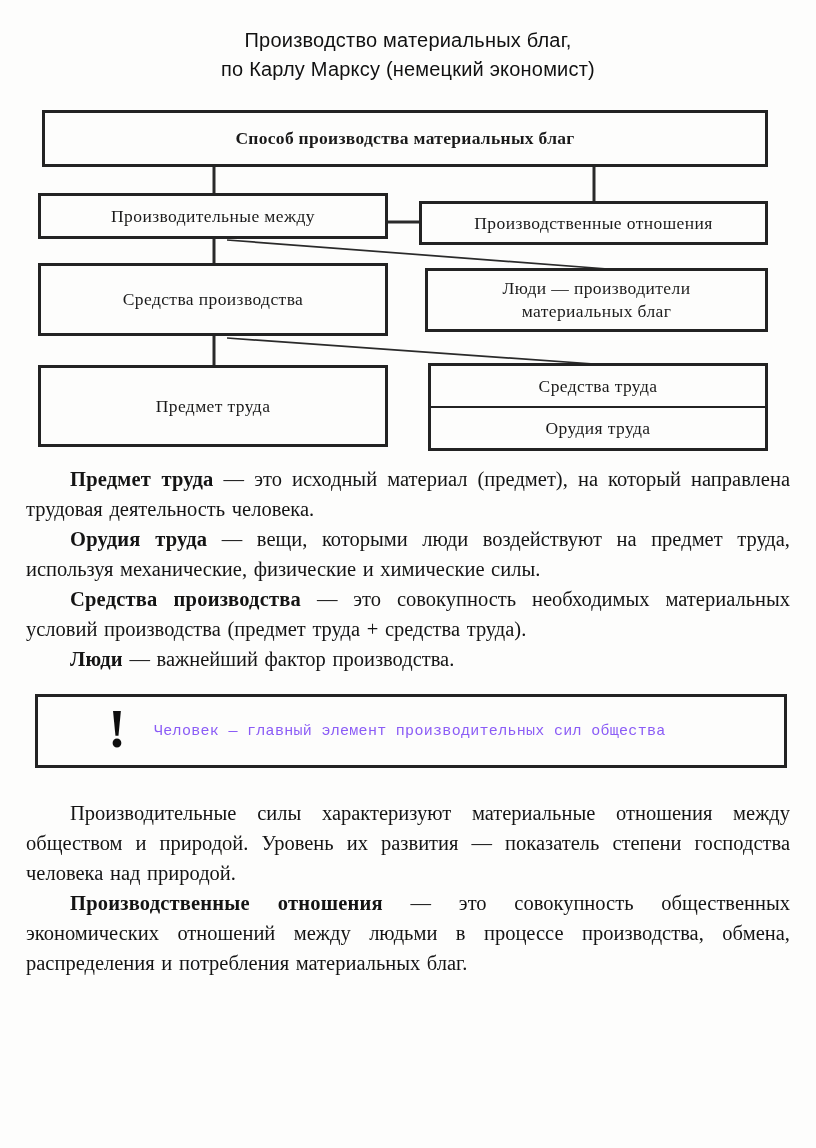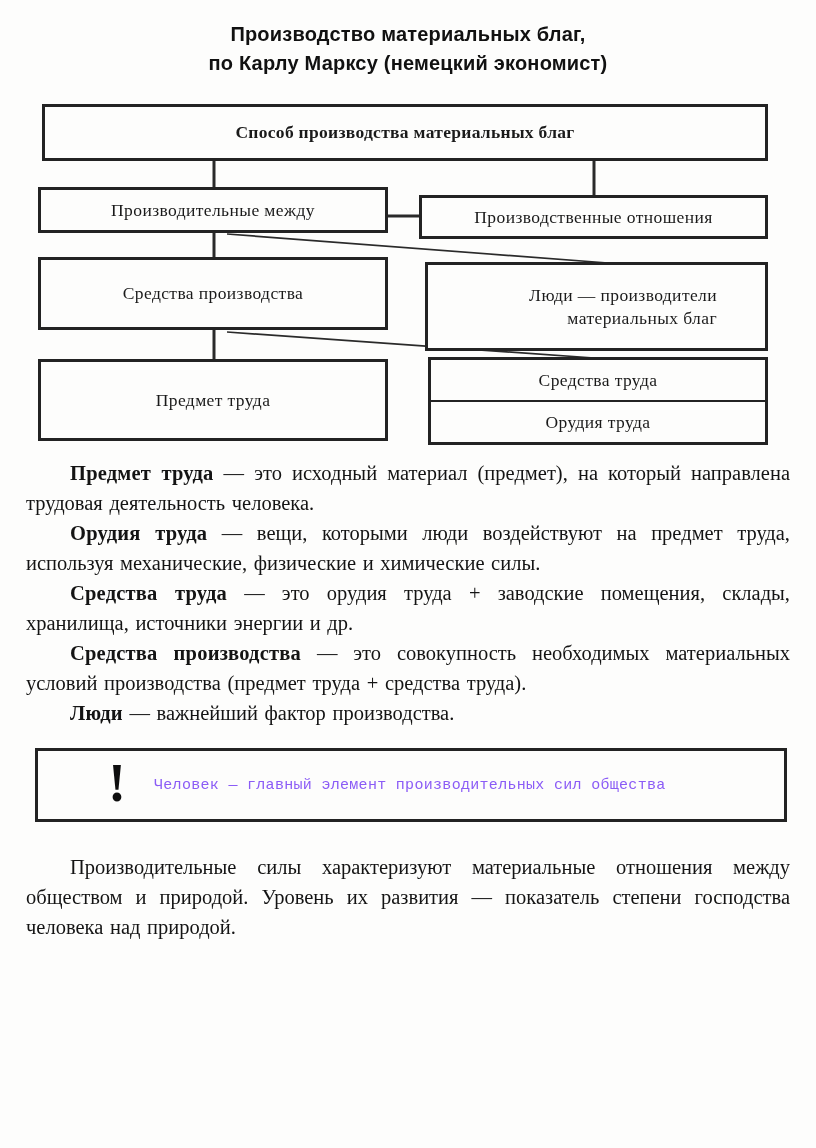--- a/index.html
+++ b/index.html
@@ -9,24 +9,24 @@
     width: 816px;
     height: 1148px;
     background: #fdfdfc;
     color: #151515;
     font-family: "Liberation Serif", "DejaVu Serif", serif;
     overflow: hidden;
   }
 
   
   .title {
-    padding-top: 20px;
+    padding-top: 26px;
     text-align: center;
     font-family: "Liberation Sans", "DejaVu Sans", sans-serif;
-    font-weight: 700;
+    font-weight: 400;
     font-size: 20px;
     line-height: 29px;
     letter-spacing: 0.2px;
     color: #111;
   }
 
   
   .diagram {
     position: relative;
     height: 340px;
@@ -44,21 +44,21 @@
     line-height: 23px;
     letter-spacing: 0.4px;
     color: #1a1a1a;
     padding: 2px 22px;
   }
   .dbox.bold { font-weight: 700; letter-spacing: 0.3px; }
   .box-root     { left: 42px;  top: 0;     width: 726px; height: 57px; }
   .box-forces   { left: 38px;  top: 83px;  width: 350px; height: 46px; }
   .box-relations{ left: 419px; top: 91px;  width: 349px; height: 44px; }
   .box-means    { left: 38px;  top: 153px; width: 350px; height: 73px; }
-  .box-people   { left: 425px; top: 158px; width: 343px; height: 89px; padding: 2px 48px; text-align: right; }
+  .box-people   { left: 425px; top: 158px; width: 343px; height: 64px; padding: 2px 48px; }
   .box-subject  { left: 38px;  top: 255px; width: 350px; height: 82px; }
   .box-labor    { left: 428px; top: 253px; width: 340px; height: 88px; padding: 0; flex-direction: column; align-items: stretch; }
   .box-labor .cell {
     flex: 1;
     display: flex;
     align-items: center;
     justify-content: center;
   }
   .box-labor .cell-top { border-bottom: 2.5px solid #232323; }
   .connectors { position: absolute; left: 0; top: 0; width: 816px; height: 340px; }
@@ -155,27 +155,27 @@
       <div class="cell">
         <span>Орудия труда</span>
       </div>
     </div>
 
   </div>
 
   <div class="text-block definitions">
     <p><b>Предмет труда</b><span> — это исходный материал (предмет), на который направлена трудовая деятельность человека.</span></p>
     <p><b>Орудия труда</b><span> — вещи, которыми люди воздействуют на предмет труда, используя механические, физические и химические силы.</span></p>
-    <p><b>Средства труда</b><span> — это орудия труда + заводские помещения, склады, хранилища, источники энергии и др.</span></p>
     <p><b>Средства производства</b><span> — это совокупность необходимых материальных условий производства (предмет труда + средства труда).</span></p>
     <p><b>Люди</b><span> — важнейший фактор производства.</span></p>
   </div>
 
   <div class="callout">
     <span class="mark">!</span>
     <span class="callout-text">Человек — главный элемент производительных сил общества</span>
   </div>
 
   <div class="text-block main">
     <p><b></b><span>Производительные силы характеризуют материальные отношения между обществом и природой. Уровень их развития — показатель степени господства человека над природой.</span></p>
+    <p><b>Производственные отношения</b><span> — это совокупность общественных экономических отношений между людьми в процессе производства, обмена, распределения и потребления материальных благ.</span></p>
   </div>
 
 </div>
 
 </body></html>

